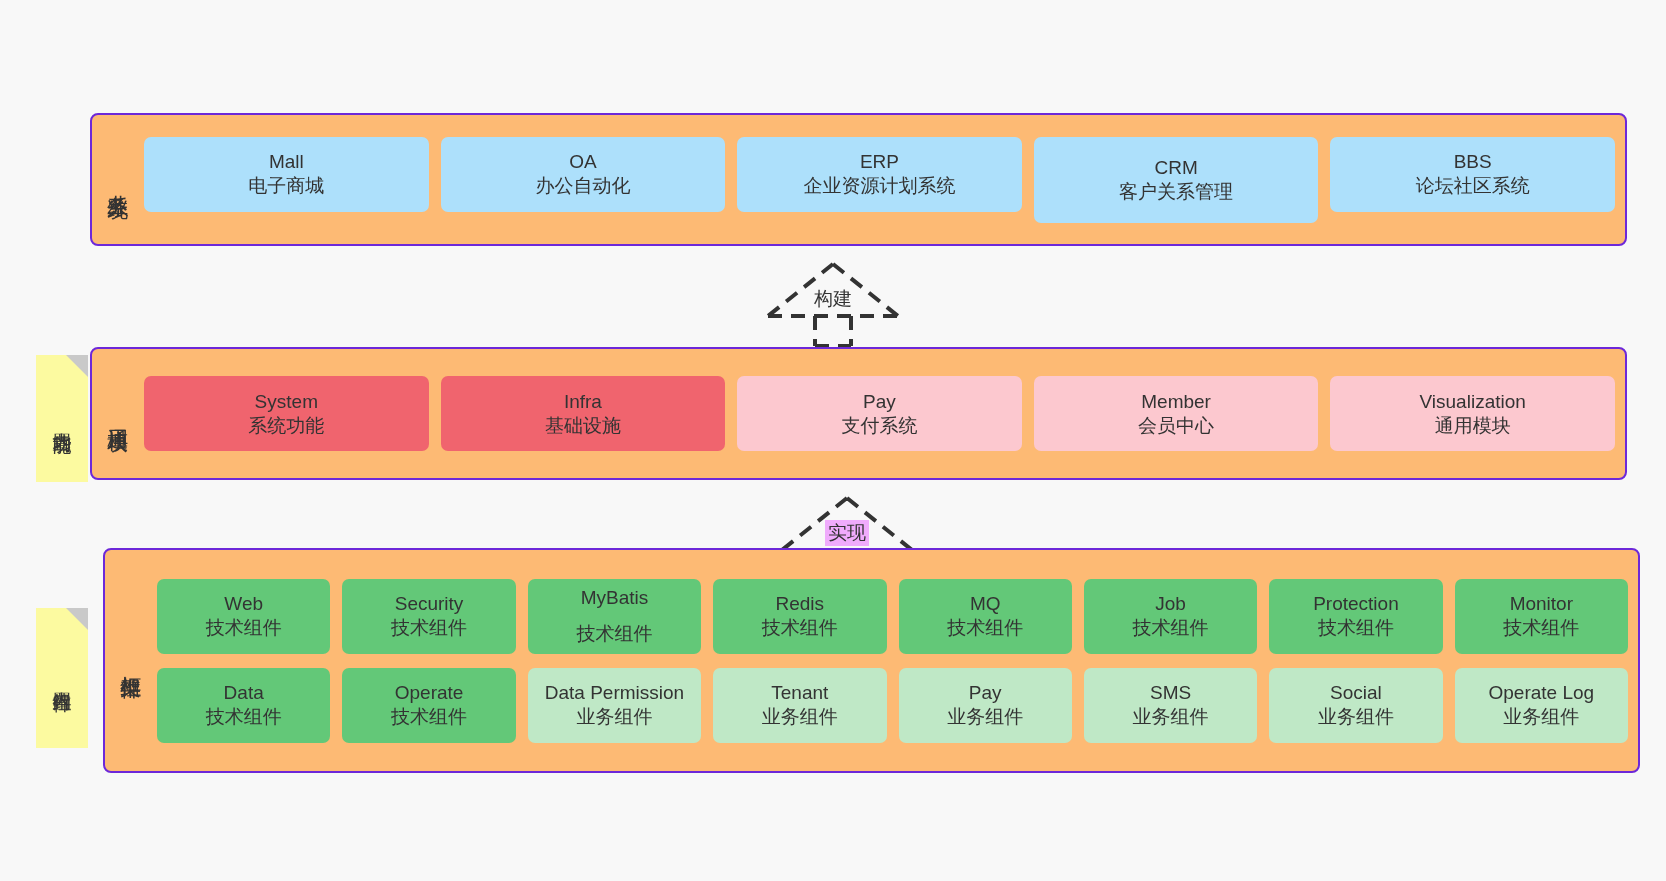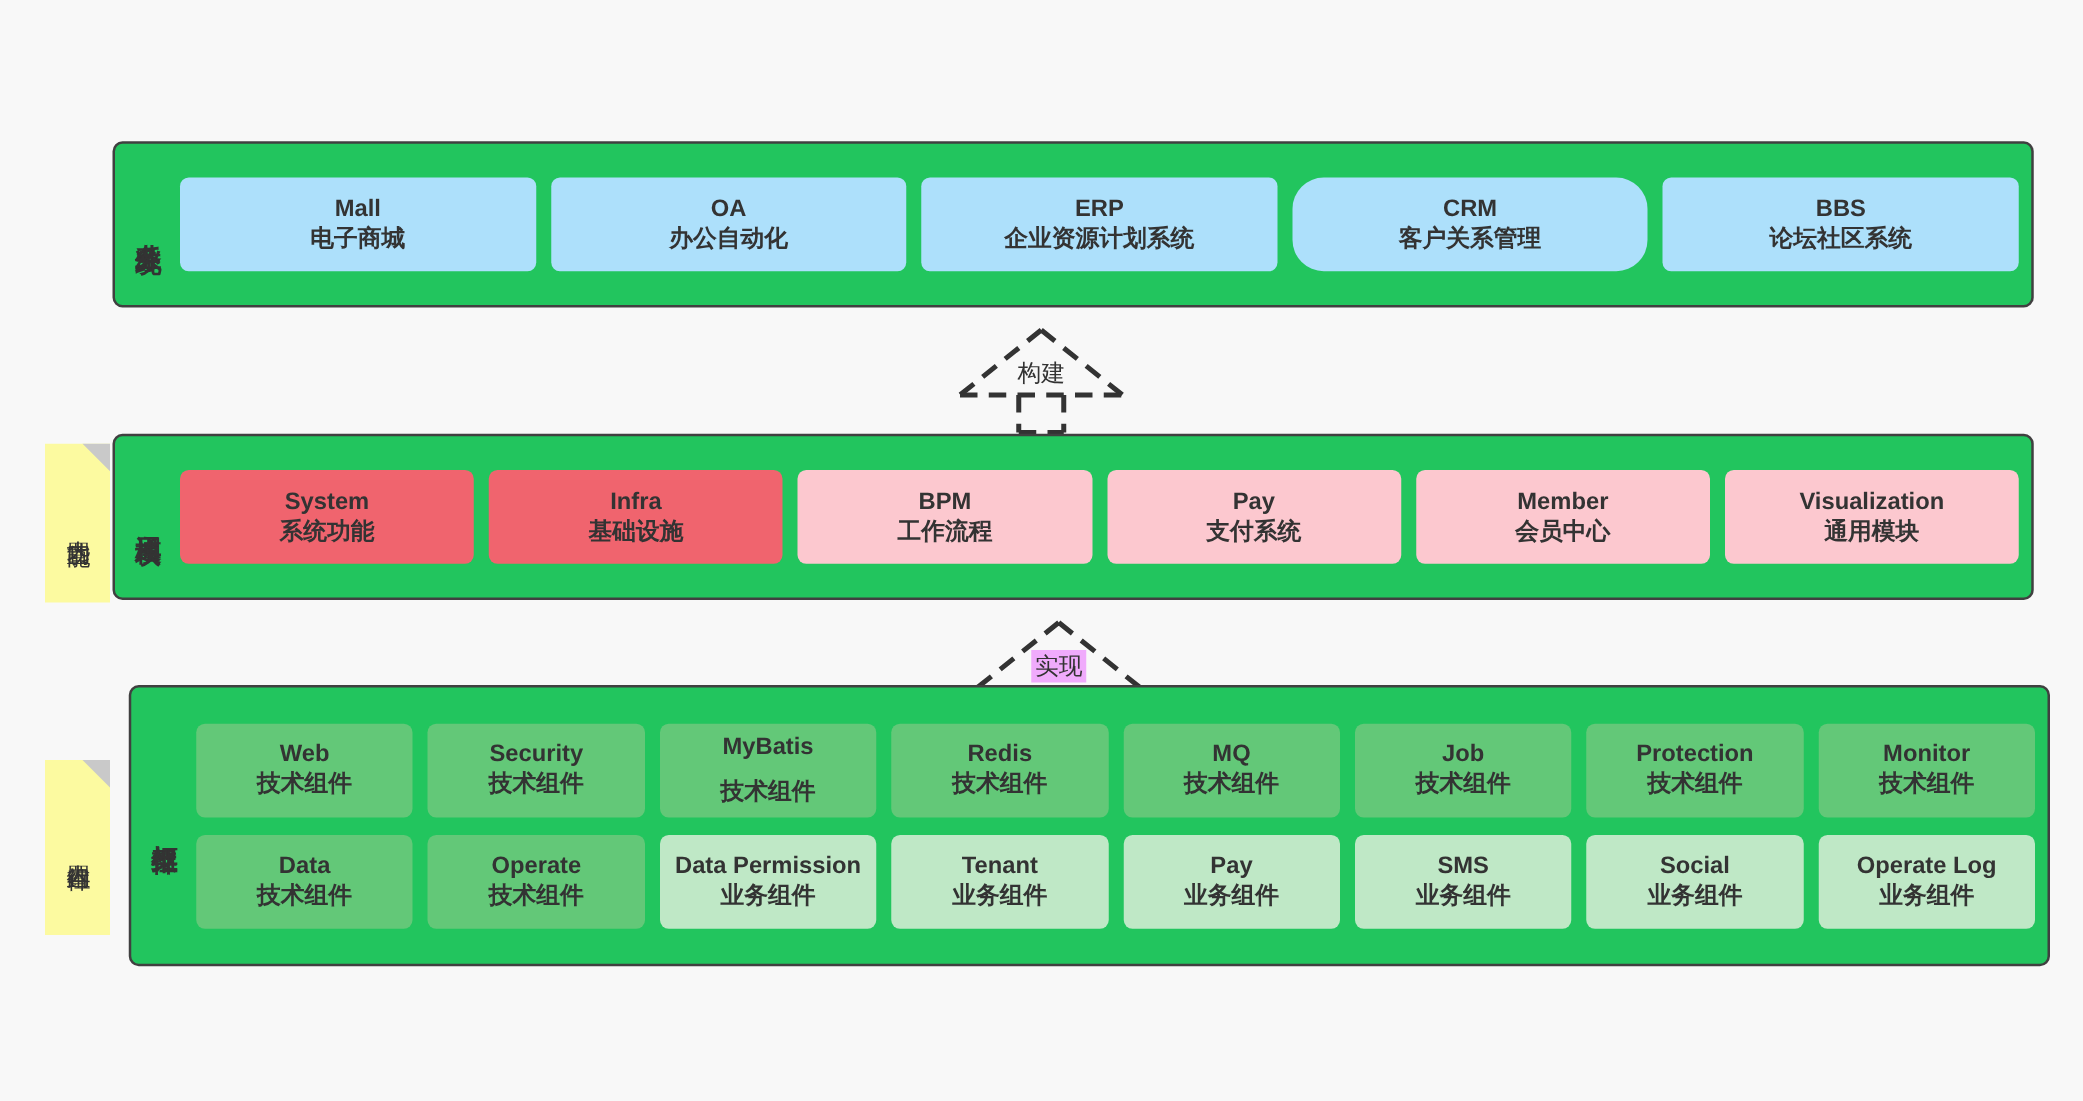--- a/index.html
+++ b/index.html
@@ -19,27 +19,26 @@
   .canvas {
     position: absolute;
     left: 0; top: 0;
     width: 1666px;
     height: 881px;
   }
 
   
   .layer {
     position: absolute;
-    background: #22c55e;
-    border: 2px solid #404040;
+    background: #fdba74;
+    border: 2px solid #6d28d9;
     border-radius: 8px;
     box-sizing: border-box;
     display: flex;
     align-items: stretch;
-    font-weight: bold;
   }
 
   .layer-title {
     width: 52px;
     flex: 0 0 52px;
     display: flex;
     align-items: center;
     justify-content: center;
     font-size: 21px;
     line-height: 1.12;
@@ -153,21 +152,21 @@
             <span class="cn">电子商城</span>
           </div>
           <div class="node blue" style="height: 75px;">
             <span class="en">OA</span>
             <span class="cn">办公自动化</span>
           </div>
           <div class="node blue" style="height: 75px;">
             <span class="en">ERP</span>
             <span class="cn">企业资源计划系统</span>
           </div>
-          <div class="node blue" style="height: 75px; border-radius: 25px;">
+          <div class="node blue" style="height: 86px;">
             <span class="en">CRM</span>
             <span class="cn">客户关系管理</span>
           </div>
           <div class="node blue" style="height: 75px;">
             <span class="en">BBS</span>
             <span class="cn">论坛社区系统</span>
           </div>
         </div>
     </div>
   </div>
@@ -192,24 +191,20 @@
       <div class="row" id="common-row">
           <div class="node red" style="height: 75px;">
             <span class="en">System</span>
             <span class="cn">系统功能</span>
           </div>
           <div class="node red" style="height: 75px;">
             <span class="en">Infra</span>
             <span class="cn">基础设施</span>
           </div>
           <div class="node pink" style="height: 75px;">
-            <span class="en">BPM</span>
-            <span class="cn">工作流程</span>
-          </div>
-          <div class="node pink" style="height: 75px;">
             <span class="en">Pay</span>
             <span class="cn">支付系统</span>
           </div>
           <div class="node pink" style="height: 75px;">
             <span class="en">Member</span>
             <span class="cn">会员中心</span>
           </div>
           <div class="node pink" style="height: 75px;">
             <span class="en">Visualization</span>
             <span class="cn">通用模块</span>

